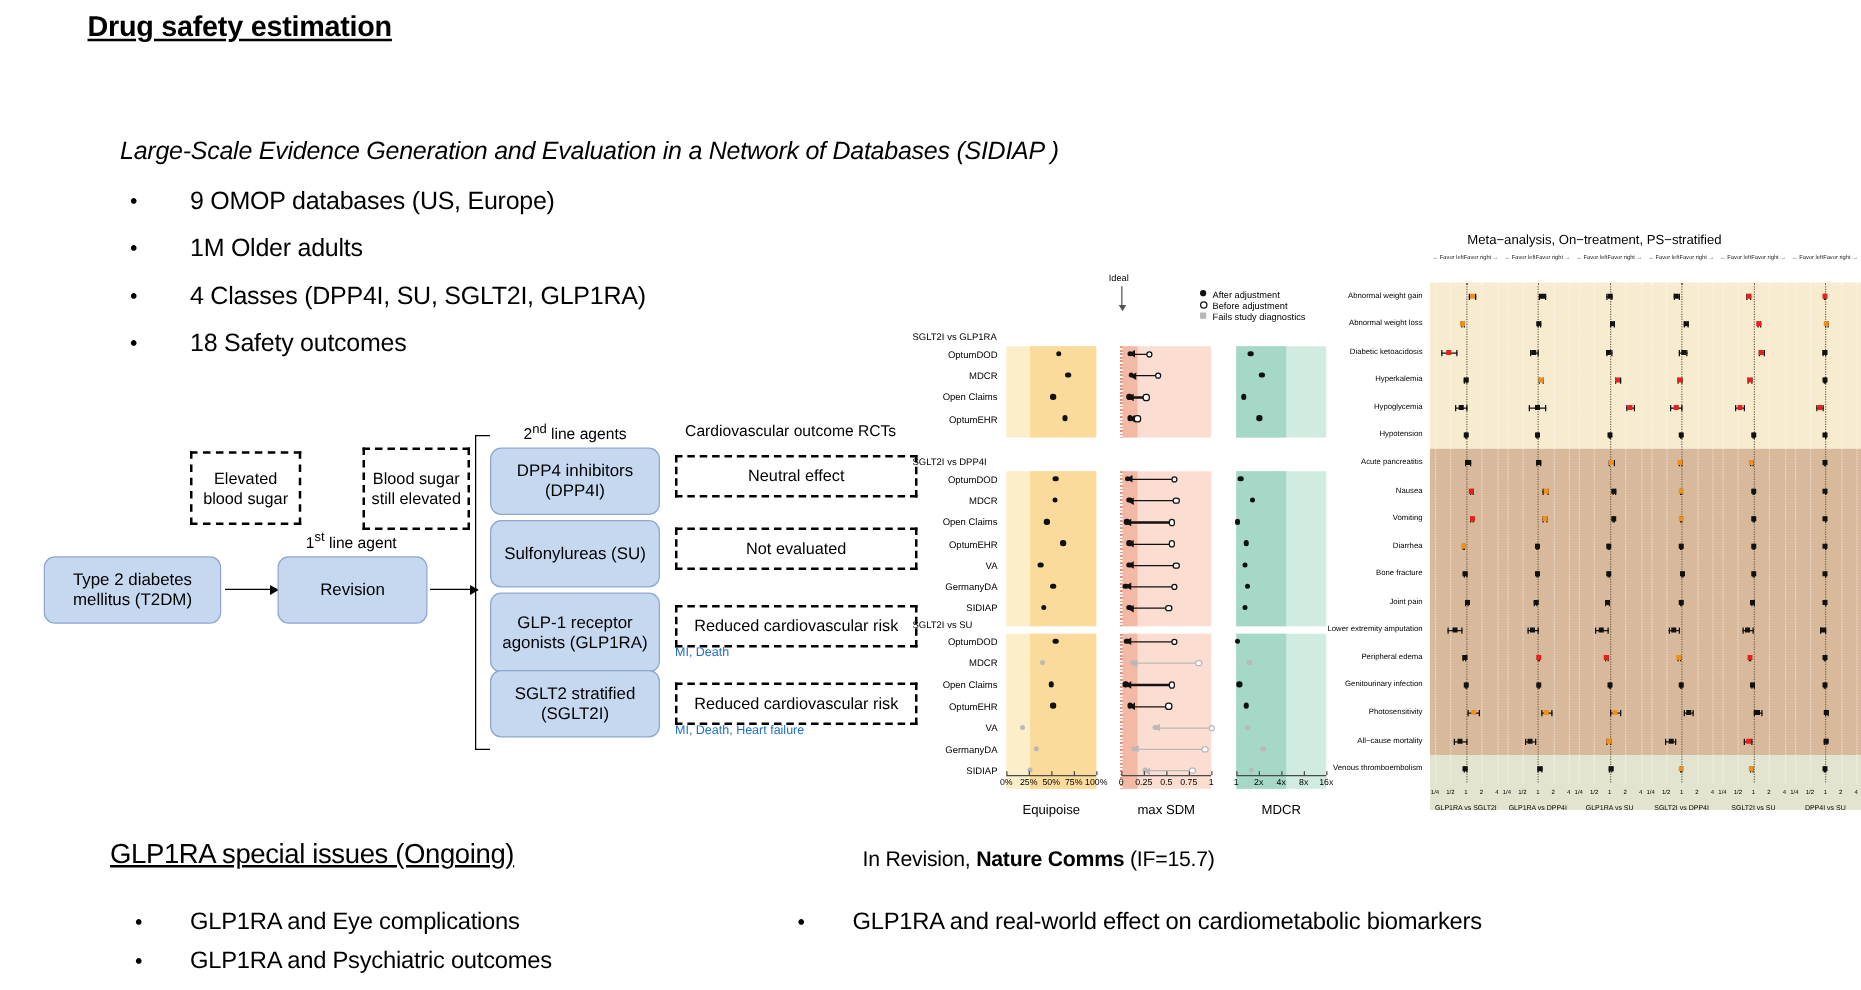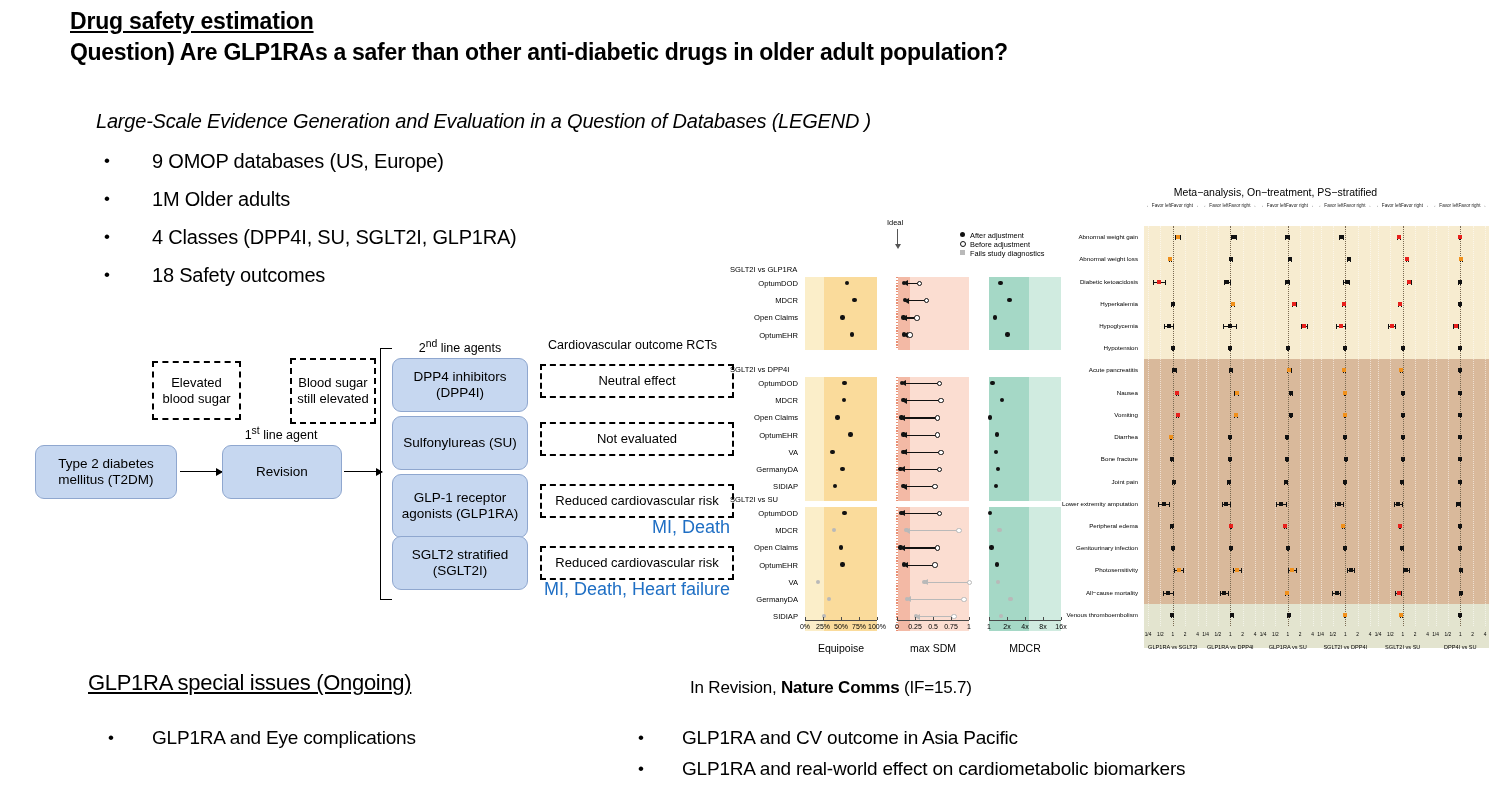--- a/index.html
+++ b/index.html
@@ -28,21 +28,21 @@
     position:absolute;background:#c6d7f0;border:1.6px solid #8fa7cf;border-radius:9px;
     display:flex;align-items:center;justify-content:center;text-align:center;
     font-size:13.5px;line-height:16px;color:#000;
   }
   .dbox{
     position:absolute;border:2px dashed #000;background:#fff;
     display:flex;align-items:center;justify-content:center;text-align:center;
     font-size:13px;line-height:16px;
   }
   .flab{position:absolute;font-size:12.5px;text-align:center;}
-  .bluelab{position:absolute;font-size:18px;color:#1f6fc4;text-align:right;}
+  .bluelab{position:absolute;font-size:10px;color:#1f6fc4;text-align:left;}
   .arrow{position:absolute;height:0;border-top:1.6px solid #000;}
   .arrow:after{
     content:"";position:absolute;right:-1px;top:-4px;
     border-left:7px solid #000;border-top:4px solid transparent;border-bottom:4px solid transparent;
   }
   .brace{position:absolute;border:1.6px solid #000;border-right:none;width:11px;}
 
   
   #diag{left:726px;top:205px;width:335px;height:455px;}
   .dgroup-label{position:absolute;font-size:7.6px;}
@@ -90,24 +90,23 @@
   #left-bullets{left:100px;top:722px;}
   #left-bullets li{font-size:19px;line-height:31px;padding-left:52px;}
   #right-bullets{left:630px;top:722px;}
   #right-bullets li{font-size:19px;line-height:31px;padding-left:52px;}
 </style>
 </head>
 <body>
 
 <div class="abs" id="title-block">
   <div class="h-line1">Drug safety estimation</div>
-  <div class="h-line2">Question) Are GLP1RAs a safer than other anti-diabetic drugs in older adult population?</div>
 </div>
 
-<div class="abs" id="lead-italic">Large-Scale Evidence Generation and Evaluation in a Question of Databases (LEGEND )</div>
+<div class="abs" id="lead-italic">Large-Scale Evidence Generation and Evaluation in a Network of Databases (SIDIAP )</div>
 
 <ul class="bullets abs" id="main-bullets">
     <li>9 OMOP databases (US, Europe)</li>
     <li>1M Older adults</li>
     <li>4 Classes (DPP4I, SU, SGLT2I, GLP1RA)</li>
     <li>18 Safety outcomes</li>
   </ul>
 
 <div class="abs" id="flow">
     <div class="fbox" style="left: 5px; top: 115px; width: 140px; height: 52px;">
@@ -655,17 +654,17 @@
     <div class="est black" style="left: 396.25px; top: 426.889px;"></div>
   </div>
 
 <div class="abs" id="revision">
   <span>In Revision, </span><b>Nature Comms</b><span> (IF=15.7)</span>
 </div>
 
 <div class="abs" id="sec-head">GLP1RA special issues (Ongoing)</div>
 <ul class="bullets abs" id="left-bullets">
     <li>GLP1RA and Eye complications</li>
+    <li>GLP1RA and Psychiatric outcomes</li>
   </ul>
 <ul class="bullets abs" id="right-bullets">
-    <li>GLP1RA and CV outcome in Asia Pacific</li>
     <li>GLP1RA and real-world effect on cardiometabolic biomarkers</li>
   </ul>
 
 </body></html>

